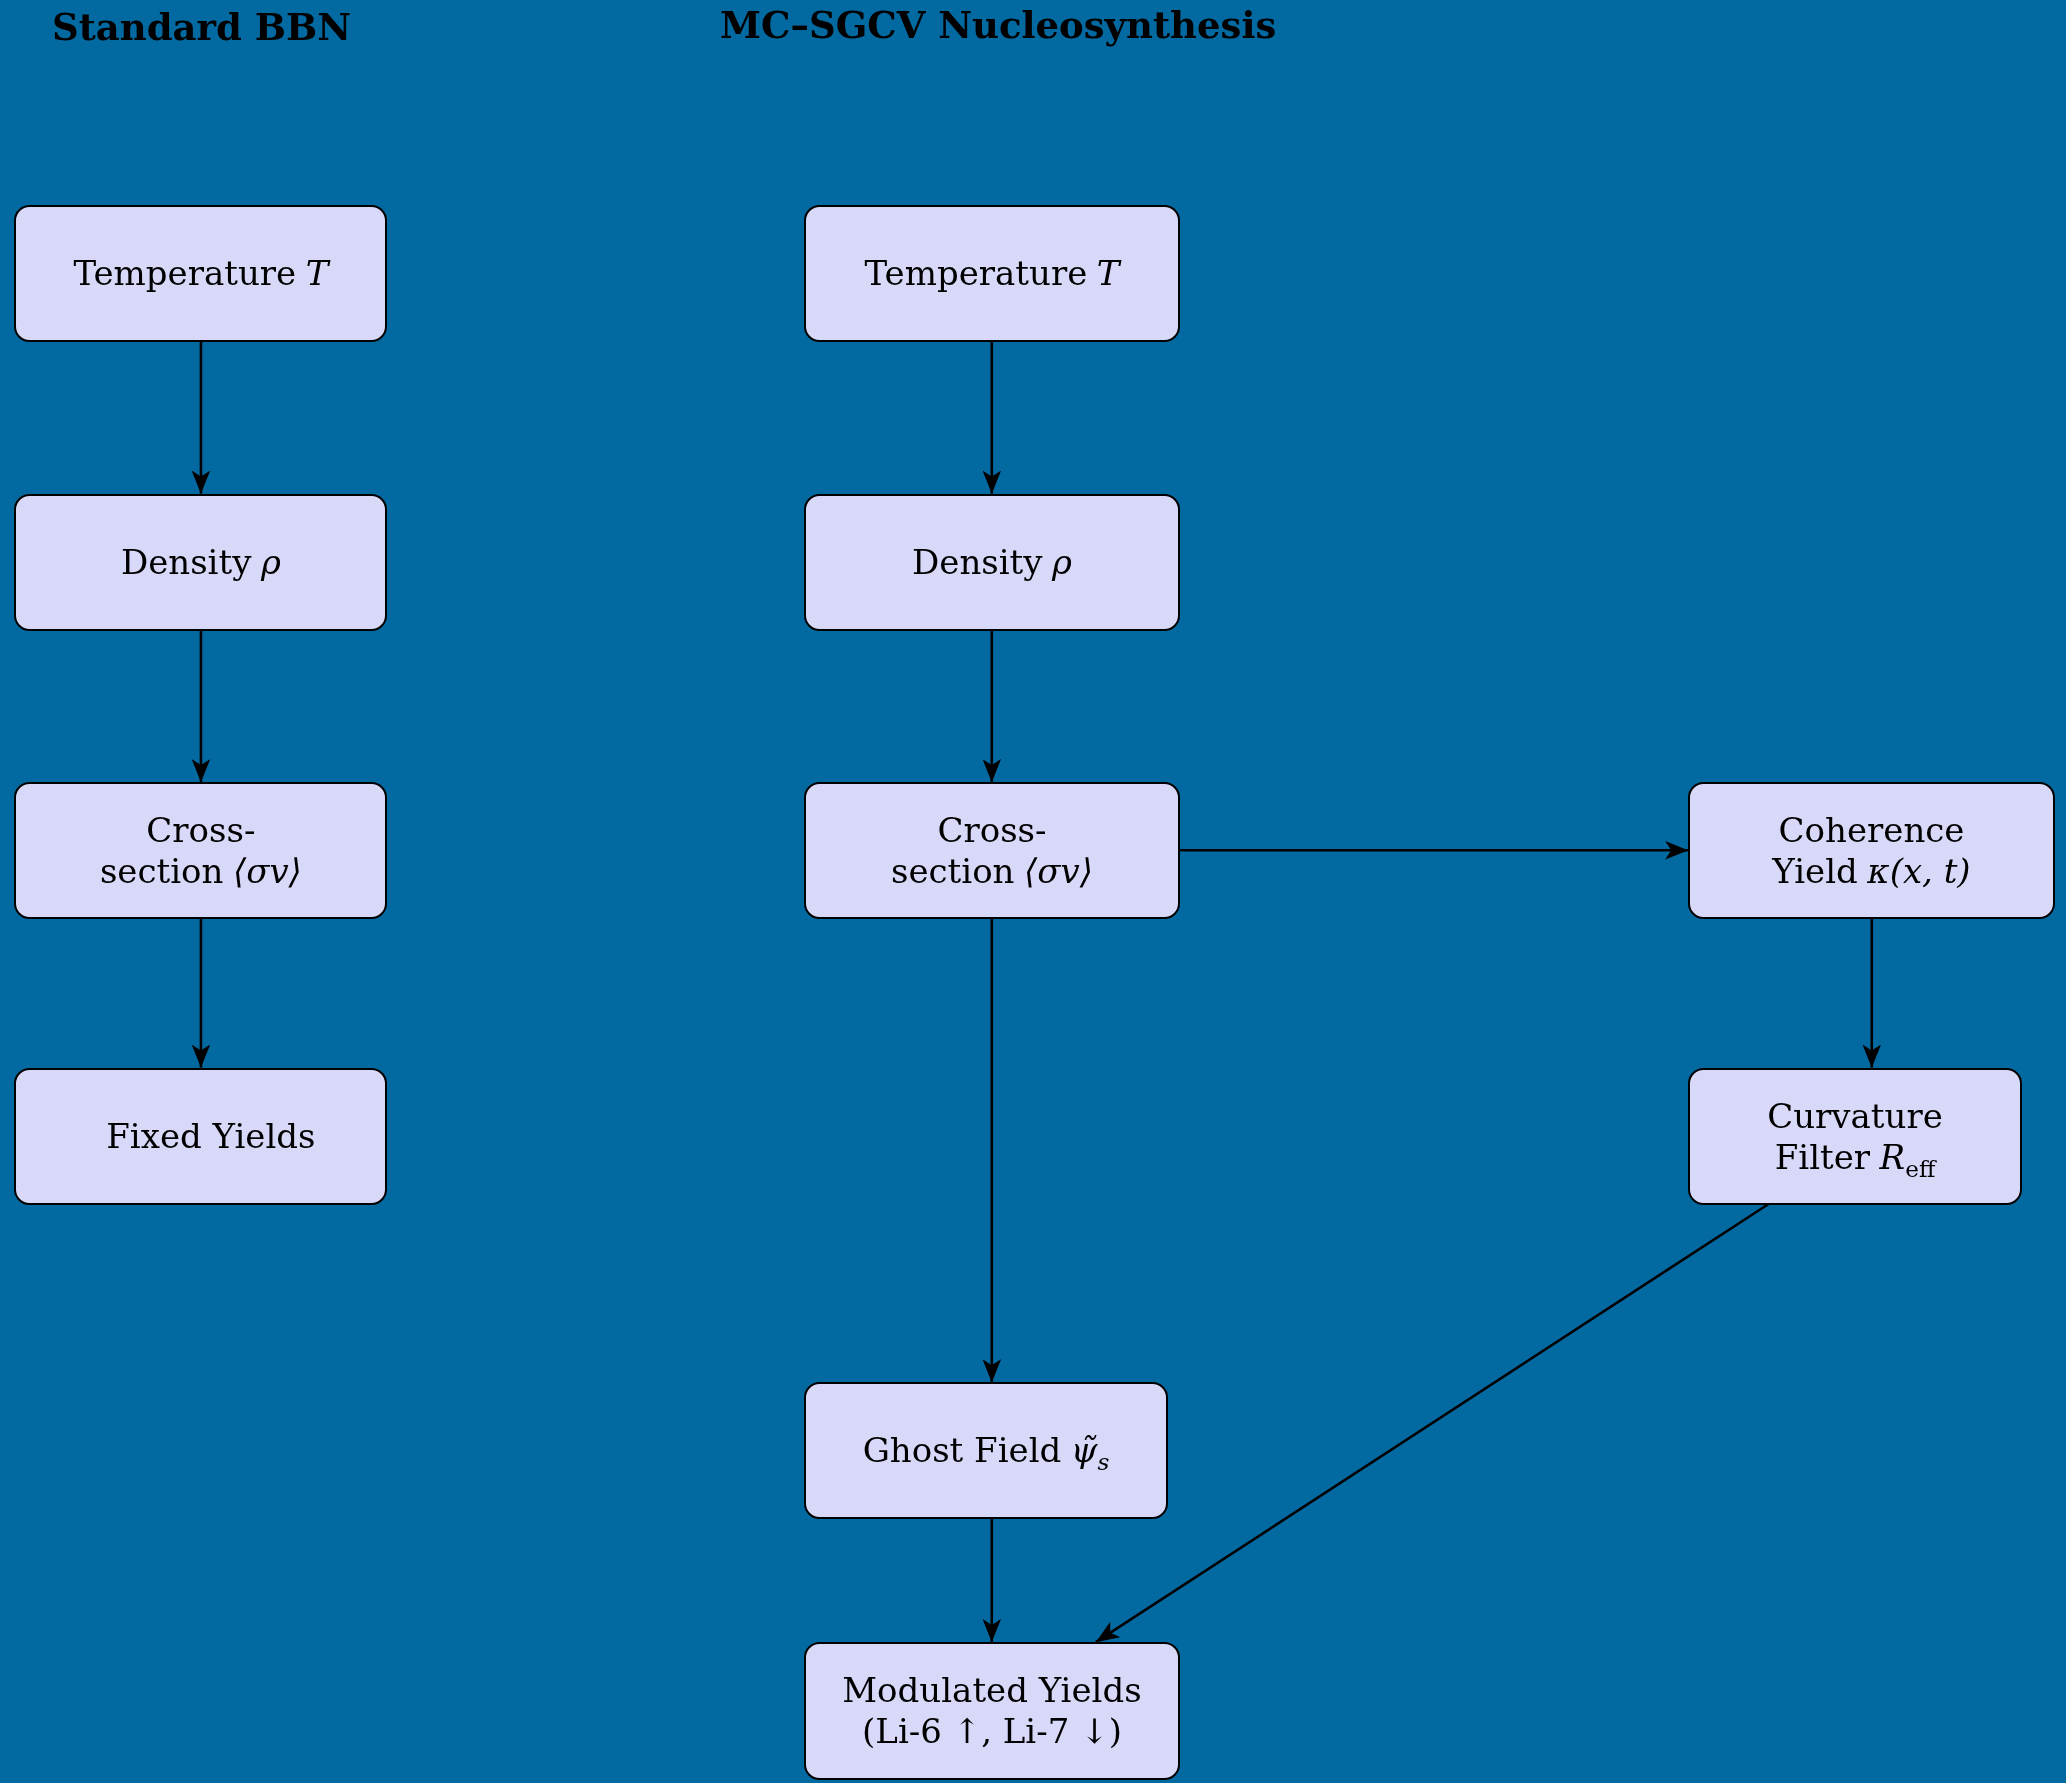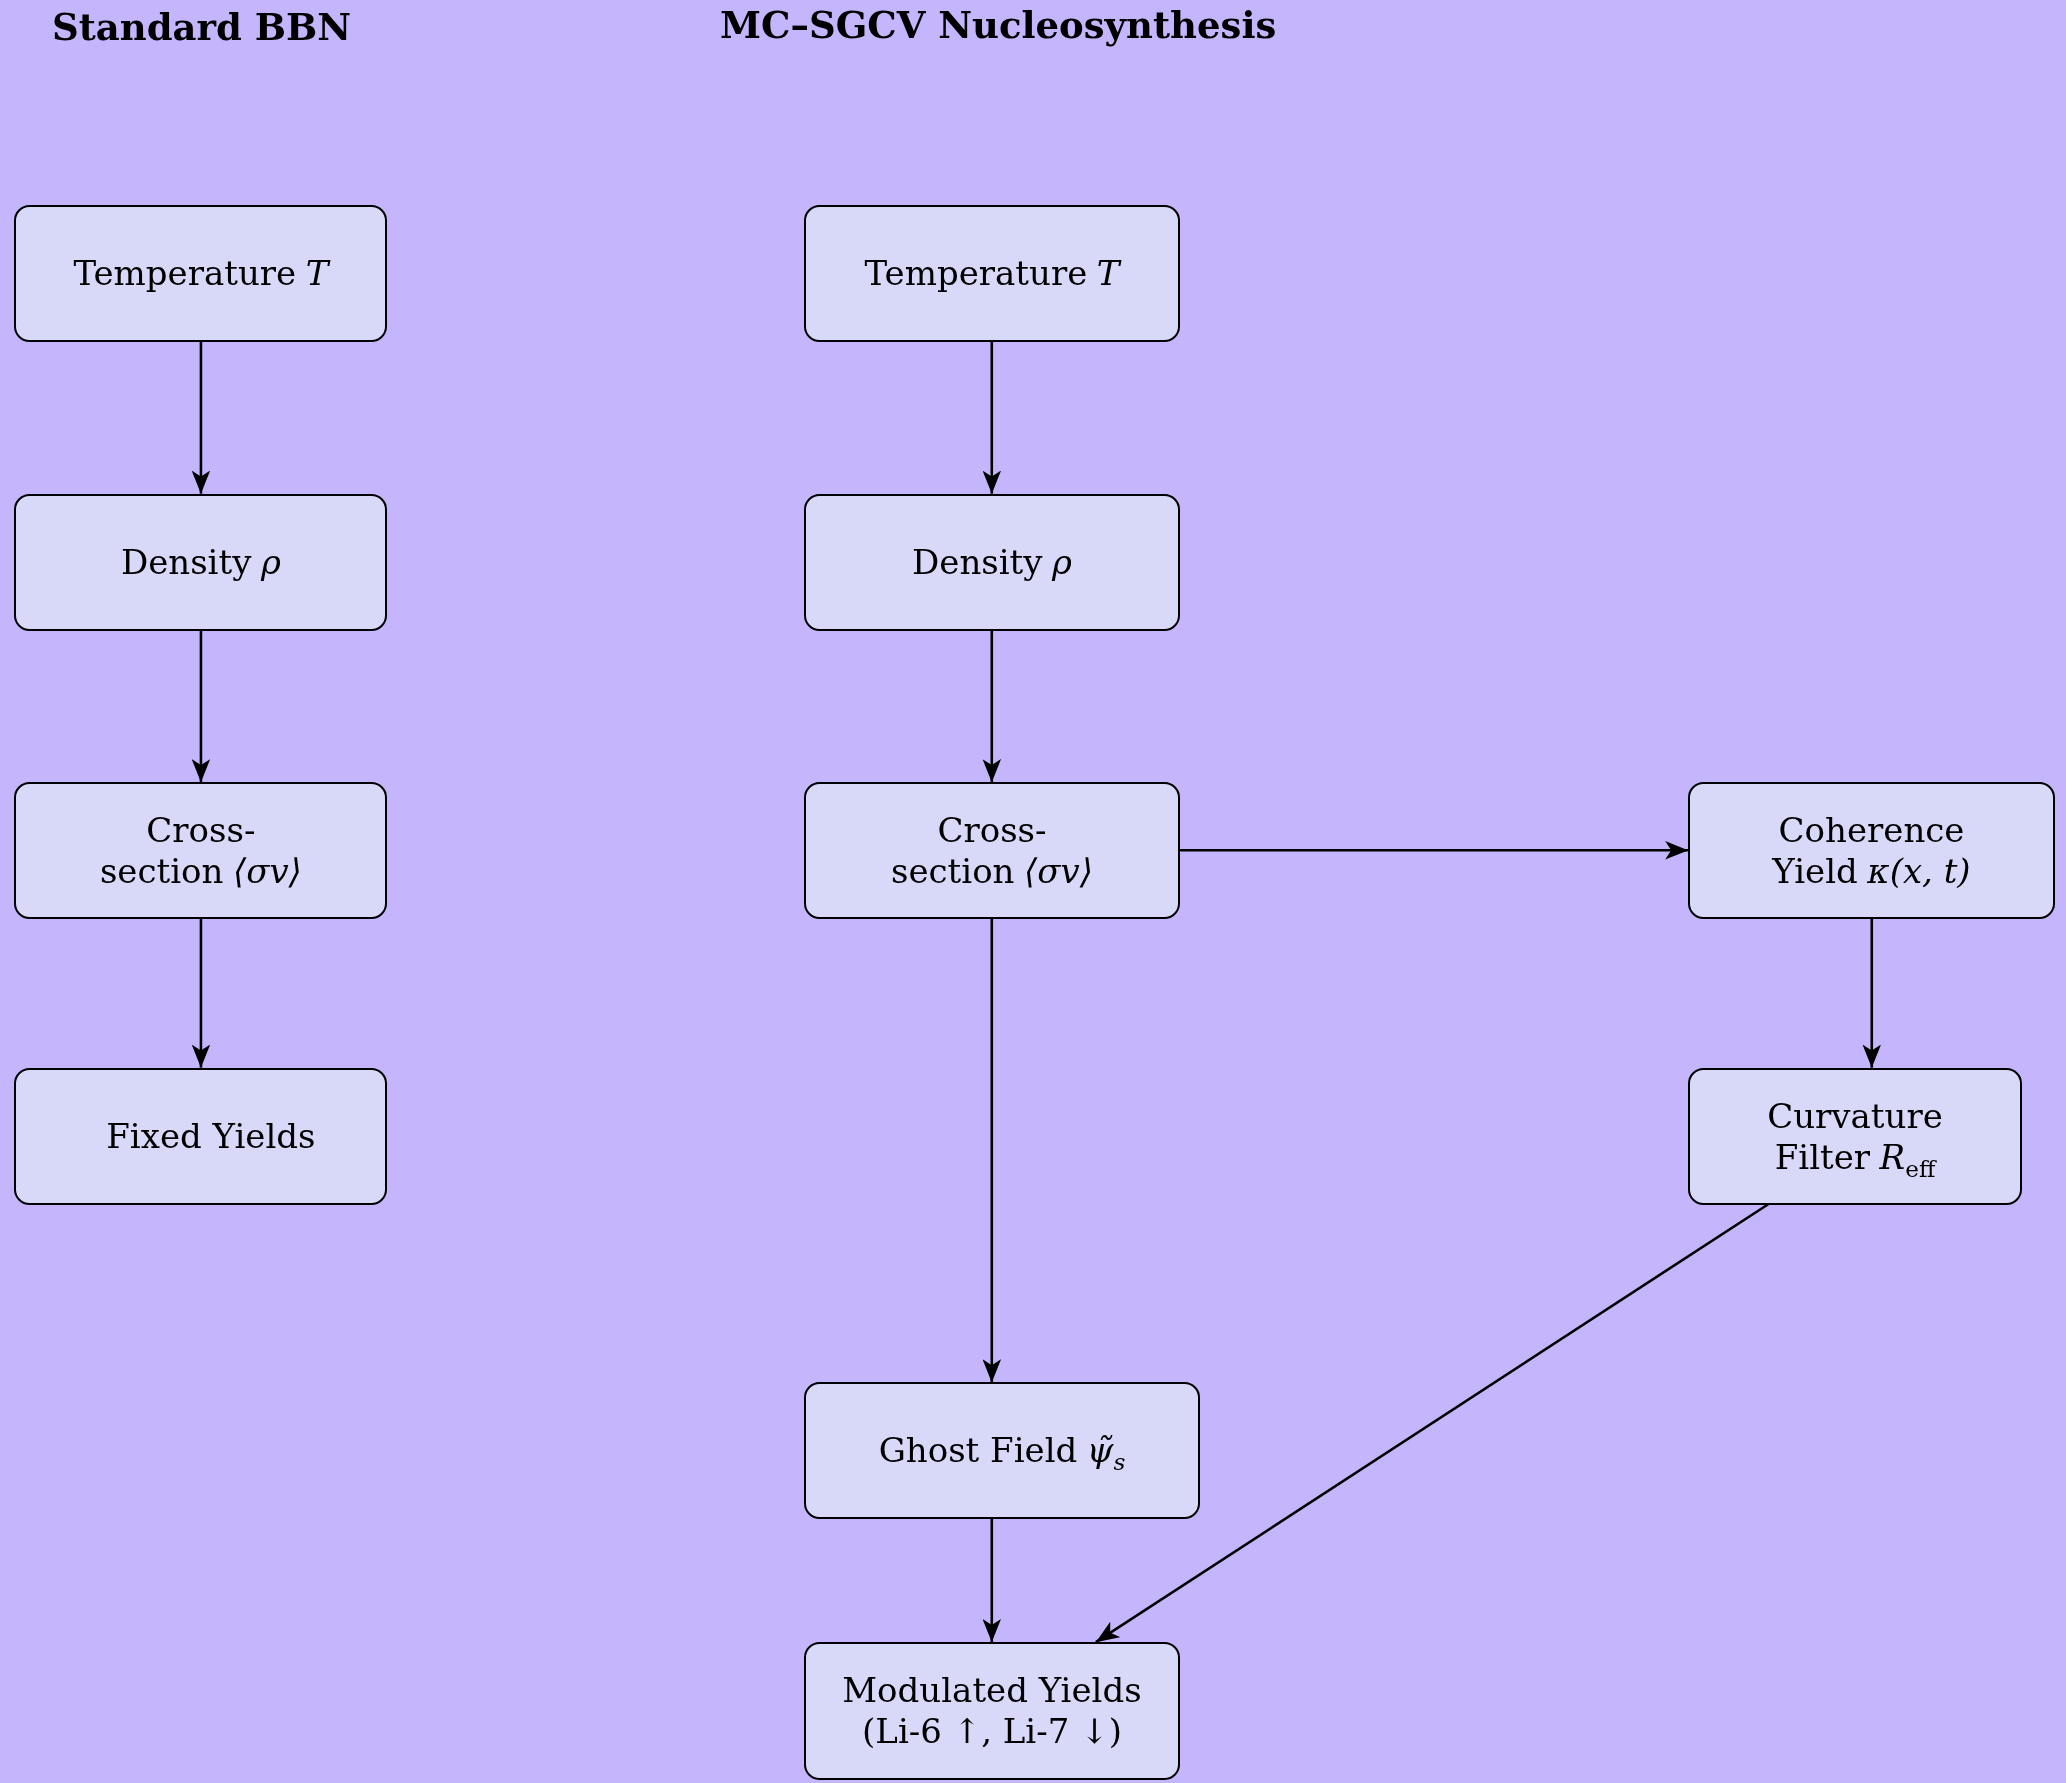--- a/index.html
+++ b/index.html
@@ -4,21 +4,21 @@
 <style>
   html, body {
     margin: 0;
     padding: 0;
     background: #ffffff;
   }
   .page {
     position: relative;
     width: 2066px;
     height: 1784px;
-    background: #c4b5fd;
+    background: #0369a1;
     overflow: hidden;
     font-family: "DejaVu Serif", "Liberation Serif", serif;
     color: #000000;
   }
   .title {
     position: absolute;
     font-size: 37px;
     font-weight: bold;
     line-height: 1.05;
     white-space: nowrap;
@@ -110,21 +110,21 @@
 
   <div class="node" style="left:804px; top:494px; width:376px; height:137px;">
     <div class="line"><span>Density</span><span class="math ml">ρ</span></div>
   </div>
 
   <div class="node" style="left:804px; top:782px; width:376px; height:137px;">
     <div class="line"><span>Cross-</span></div>
     <div class="line"><span>section</span><span class="math ml">⟨σv⟩</span></div>
   </div>
 
-  <div class="node" style="left:804px; top:1382px; width:396px; height:137px;">
+  <div class="node" style="left:804px; top:1382px; width:364px; height:137px;">
     <div class="line"><span>Ghost Field</span><span class="math ml"><span>ψ̃</span><sub>s</sub></span></div>
   </div>
 
   <div class="node" style="left:804px; top:1642px; width:376px; height:138px;">
     <div class="line"><span>Modulated Yields</span></div>
     <div class="line"><span>(Li-6 ↑, Li-7 ↓)</span></div>
   </div>
 
   <div class="node" style="left:1688px; top:782px; width:367px; height:137px;">
     <div class="line"><span>Coherence</span></div>

